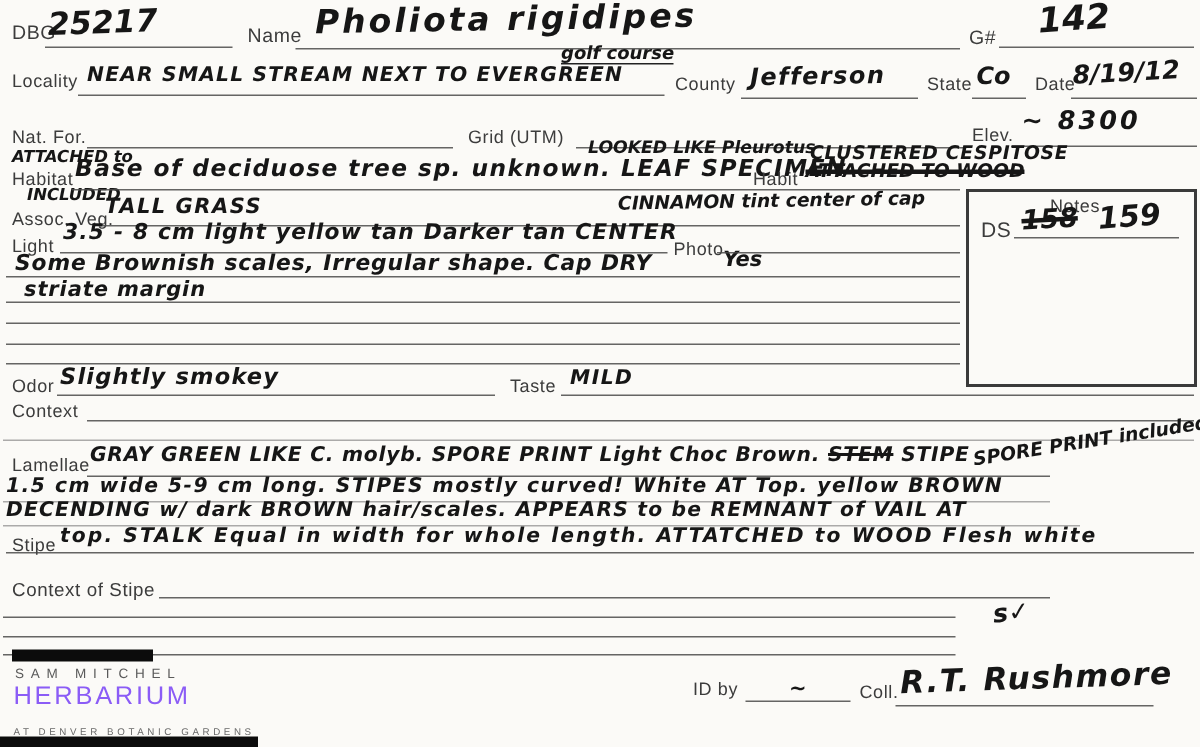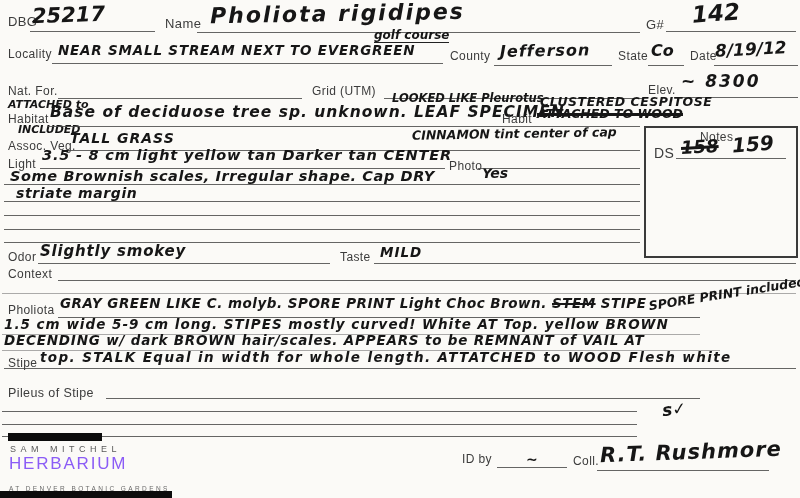--- a/index.html
+++ b/index.html
@@ -112,35 +112,35 @@
   <span class="hw" style="left:40px;top:244px;font-size:15px;letter-spacing:.8px">Slightly smokey</span>
   <div class="rule" style="left:38px;top:263px;width:292px"></div>
   <span class="pr" style="left:340px;top:250px;font-size:12px">Taste</span>
   <span class="hw" style="left:380px;top:246px;font-size:13.5px;letter-spacing:1px">MILD</span>
   <div class="rule" style="left:374px;top:263px;width:422px"></div>
 
   <span class="pr" style="left:8px;top:267px;font-size:12px">Context</span>
   <div class="rule" style="left:58px;top:280px;width:738px"></div>
   <div class="rule faint" style="left:2px;top:293px;width:794px"></div>
 
-  <span class="pr" style="left:8px;top:303px;font-size:12px">Pholiota</span>
+  <span class="pr" style="left:8px;top:303px;font-size:12px">Lamellae</span>
   <div class="hw" style="left:60px;top:297px;font-size:13.5px;letter-spacing:.5px"><span>GRAY GREEN LIKE C. molyb. SPORE PRINT Light Choc Brown.</span>&nbsp;<span class="struck2">STEM</span>&nbsp;<span>STIPE</span></div>
   <div class="rule" style="left:58px;top:317px;width:642px"></div>
   <span class="hw" style="left:648px;top:288px;font-size:12.5px;transform:rotate(-9deg)">SPORE PRINT included</span>
 
   <span class="hw" style="left:4px;top:318px;font-size:13.5px;letter-spacing:1px">1.5 cm wide 5-9 cm long. STIPES mostly curved! White AT Top. yellow BROWN</span>
   <div class="rule faint" style="left:2px;top:334px;width:698px"></div>
   <span class="hw" style="left:4px;top:334px;font-size:13.5px;letter-spacing:.8px">DECENDING w/ dark BROWN hair/scales. APPEARS to be REMNANT of VAIL AT</span>
   <div class="rule faint" style="left:2px;top:350px;width:718px"></div>
 
   <span class="pr" style="left:8px;top:356px;font-size:12px">Stipe</span>
   <span class="hw" style="left:40px;top:351px;font-size:13.5px;letter-spacing:1.4px">top. STALK Equal in width for whole length. ATTATCHED to WOOD Flesh white</span>
   <div class="rule" style="left:4px;top:368px;width:792px"></div>
 
-  <span class="pr" style="left:8px;top:386px;font-size:12.5px">Pileus of Stipe</span>
+  <span class="pr" style="left:8px;top:386px;font-size:12.5px">Context of Stipe</span>
   <div class="rule" style="left:106px;top:398px;width:594px"></div>
   <div class="rule" style="left:2px;top:411px;width:635px"></div>
   <div class="rule" style="left:2px;top:424px;width:635px"></div>
   <div class="rule" style="left:2px;top:436px;width:635px"></div>
 
   <span class="hw" style="left:662px;top:401px;font-size:17px;transform:rotate(-6deg)">s✓</span>
 
   <span class="pr" style="left:462px;top:452px;font-size:12px">ID by</span>
   <div class="rule" style="left:497px;top:467px;width:70px"></div>
   <span class="hw" style="left:526px;top:452px;font-size:14px">~</span>

